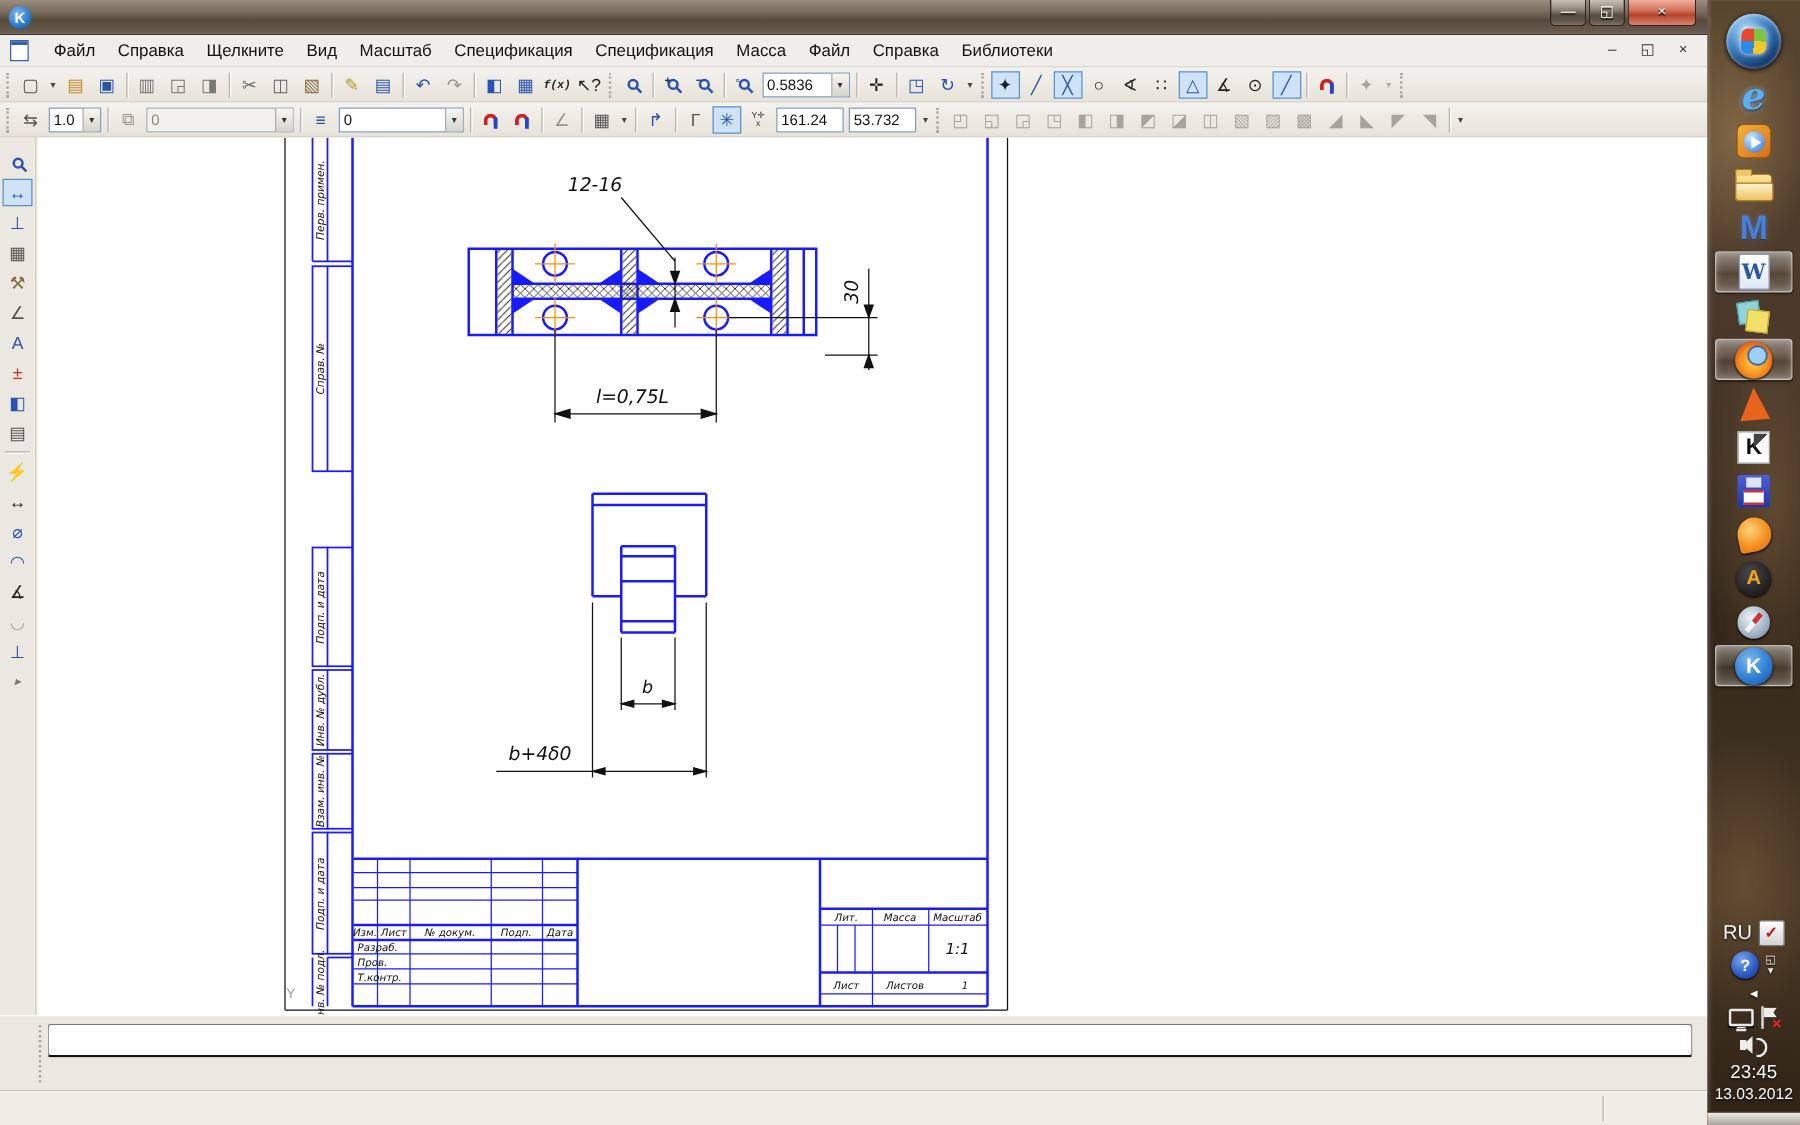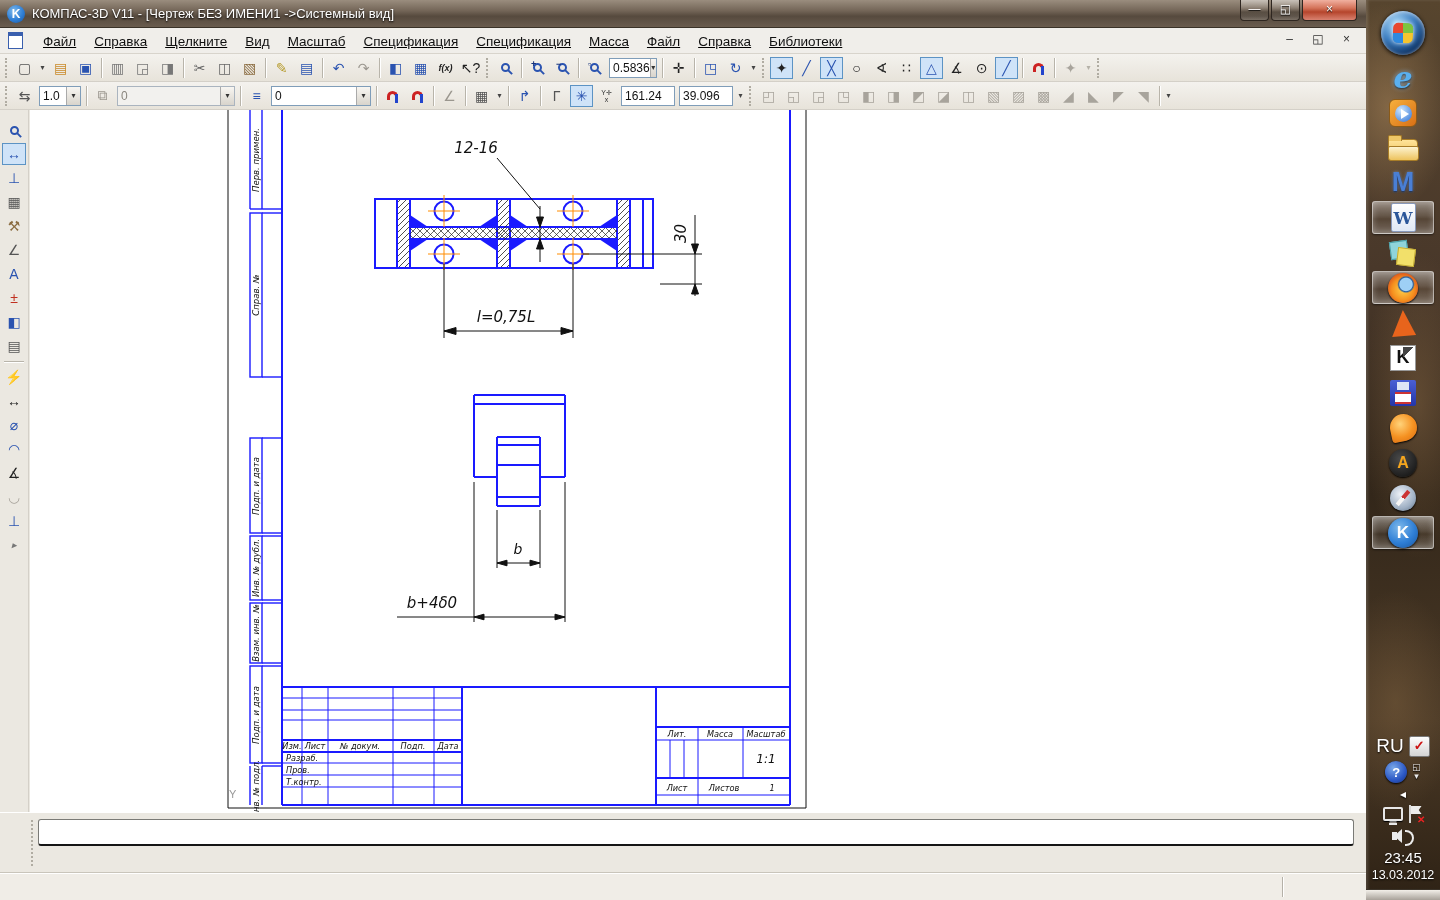--- a/index.html
+++ b/index.html
@@ -23,21 +23,21 @@
   .wbtn.min{left:1240px;width:29px;}
   .wbtn.res{left:1271px;width:29px;}
   .wbtn.cls{left:1302px;width:55px;
     background:linear-gradient(#f0b0a0,#d4735a 40%,#b5452c 60%,#d98270);}
 
   
   .menubar{position:absolute;left:0;top:28px;width:1366px;height:26px;background:#f0eeea;
     border-bottom:1px solid #d8d4cc;}
   .mbar-icon{position:absolute;left:8px;top:4px;width:15px;height:17px;background:#fff;
     border:1px solid #3a5fae;box-shadow:inset 0 3px 0 #3a5fae;}
-  .menu-items{position:absolute;left:34px;top:0;height:26px;display:flex;align-items:center;text-decoration:underline;}
+  .menu-items{position:absolute;left:34px;top:0;height:26px;display:flex;align-items:flex-start;}
   .mi{padding:0 9px;font-size:13.5px;color:#111;line-height:25px;}
   .mdi-btns{position:absolute;right:8px;top:4px;color:#333;font-size:12px;letter-spacing:8px;}
 
   
   .trow{position:absolute;left:0;width:1366px;height:28px;background:linear-gradient(#f4f2ee,#e7e3da);
     border-bottom:1px solid #d4d0c8;display:flex;align-items:center;padding-left:2px;}
   #t1{top:54px;} #t2{top:82px;}
   .tb{display:inline-flex;min-width:23px;height:22px;align-items:center;justify-content:center;
     font-size:14px;margin:0 1px;border:1px solid transparent;position:relative;color:#444;}
   .tb.hl{background:#cfe3f8;border-color:#5c93c4;}
@@ -141,21 +141,21 @@
   .compass{width:26px;height:26px;border-radius:50%;
     background:radial-gradient(circle at 40% 35%,#eef2f8,#9fb0c4 62%,#5a6b80);position:relative;box-shadow:0 1px 2px #000;}
   .compass::before{content:"";position:absolute;left:11px;top:4px;width:4px;height:18px;
     background:linear-gradient(#cc3333 50%,#f5f5f5 50%);transform:rotate(40deg);}
   .kompas{width:30px;height:30px;border-radius:50%;
     background:radial-gradient(circle at 38% 32%,#7db8ea,#2f7fd6 55%,#17549e);
     color:#fff;font-size:17px;box-shadow:0 1px 3px #000;}
 
   .tray{position:absolute;left:0;bottom:0;width:74px;color:#fff;}
   .trow2{display:flex;align-items:center;justify-content:center;gap:5px;margin:4px 0;}
-  .lang-label{font-size:19px;text-shadow:0 1px 2px #000;}
+  .lang-label{font-size:16px;text-shadow:0 1px 2px #000;}
   .lang-badge{width:21px;height:21px;background:linear-gradient(#fdfdfd,#d4d4d4);border:1px solid #777;
     border-radius:2px;position:relative;}
   .lang-badge::after{content:"✓";position:absolute;left:4px;top:1px;color:#cc1111;font-size:13px;font-weight:bold;}
   .help-icon{width:22px;height:22px;border-radius:50%;
     background:radial-gradient(circle at 38% 32%,#7aa8e8,#2b57c4 60%,#15307a);
     color:#fff;font-size:13px;font-weight:bold;display:flex;align-items:center;justify-content:center;box-shadow:0 1px 2px #000;}
   .mini{font-size:9px;color:#e8e8e8;text-shadow:0 1px 1px #000;line-height:9px;text-align:center;}
   .expand-arrow{font-size:12px;text-shadow:0 1px 2px #000;}
   .net-icon{width:20px;height:14px;border:2px solid #e8e8e8;border-radius:2px;position:relative;box-shadow:0 1px 1px #000;}
   .net-icon::after{content:"";position:absolute;left:4px;bottom:-6px;width:8px;height:2px;background:#e8e8e8;box-shadow:0 -2px 0 -0.5px #e8e8e8;}
@@ -175,21 +175,20 @@
   .showdesk{position:absolute;left:0;bottom:0;width:74px;height:11px;
     background:linear-gradient(#f2efe9,#a8a29a);border-top:1px solid #3a3228;}
 </style>
 </head>
 <body>
 
 <div class="app">
 
   <div class="titlebar">
     <span class="title-icon">K</span>
-    <span class="title-text">КОМПАС-3D V11 - [Чертеж БЕЗ ИМЕНИ1 -&gt;Системный вид]</span>
     <span class="wbtn min">—</span>
     <span class="wbtn res">◱</span>
     <span class="wbtn cls">×</span>
   </div>
 
   <div class="menubar">
     <span class="mbar-icon"></span>
     <nav class="menu-items">
         <span class="mi">Файл</span>
         <span class="mi">Справка</span>
@@ -222,41 +221,41 @@
       <span class="tb" style="color: rgb(138, 107, 63);">▧</span>
       <span class="tsep"></span>
       <span class="tb" style="color: rgb(181, 154, 42);">✎</span>
       <span class="tb" style="color: rgb(42, 83, 176);">▤</span>
       <span class="tsep"></span>
       <span class="tb" style="color: rgb(42, 83, 176);">↶</span>
       <span class="tb" style="color: rgb(154, 150, 142);">↷</span>
       <span class="tsep"></span>
       <span class="tb" style="color: rgb(42, 83, 176);">◧</span>
       <span class="tb" style="color: rgb(42, 83, 176);">▦</span>
-      <span class="tb sm" style="color: rgb(34, 34, 34);">f(x)</span>
+      <span class="tb sm" style="color: rgb(34, 34, 34); font-family: Liberation Mono, monospace;">f(x)</span>
       <span class="tb" style="color: rgb(34, 34, 34);">↖?</span>
       <span class="tgrip"></span>
       <span class="tb mag">
         <i class="lens"></i>
       </span>
       <span class="tsep"></span>
       <span class="tb mag">
         <i class="lens"></i>
         <b>+</b>
       </span>
       <span class="tb mag">
         <i class="lens"></i>
         <b>−</b>
       </span>
       <span class="tsep"></span>
       <span class="tb mag">
         <i class="lens"></i>
         <b>▫</b>
       </span>
-      <span class="tfield" style="width: 48px;">
+      <span class="tfield" style="width: 70px;">
         <span>0.5836</span>
         <span class="fdrop">▾</span>
       </span>
       <span class="tsep"></span>
       <span class="tb" style="color: rgb(34, 34, 34);">✛</span>
       <span class="tsep"></span>
       <span class="tb" style="color: rgb(42, 83, 176);">◳</span>
       <span class="tb" style="color: rgb(42, 83, 176);">↻</span>
       <span class="tdrop">▾</span>
       <span class="tgrip"></span>
@@ -316,21 +315,21 @@
       <span class="tb" style="color: rgb(85, 85, 85);">Γ</span>
       <span class="tb hl" style="color: rgb(42, 83, 176);">✳</span>
       <span class="tb yx">
         <span>Y✛</span>
         <span>x</span>
       </span>
       <span class="tfield" style="width: 54px;">
         <span>161.24</span>
       </span>
       <span class="tfield" style="width: 54px;">
-        <span>39.096</span>
+        <span>53.732</span>
       </span>
       <span class="tdrop">▾</span>
       <span class="tgrip"></span>
       <span class="tb dis" style="color: rgb(163, 159, 151);">◰</span>
       <span class="tb dis" style="color: rgb(163, 159, 151);">◱</span>
       <span class="tb dis" style="color: rgb(163, 159, 151);">◲</span>
       <span class="tb dis" style="color: rgb(163, 159, 151);">◳</span>
       <span class="tb dis" style="color: rgb(163, 159, 151);">◧</span>
       <span class="tb dis" style="color: rgb(163, 159, 151);">◨</span>
       <span class="tb dis" style="color: rgb(163, 159, 151);">◩</span>

